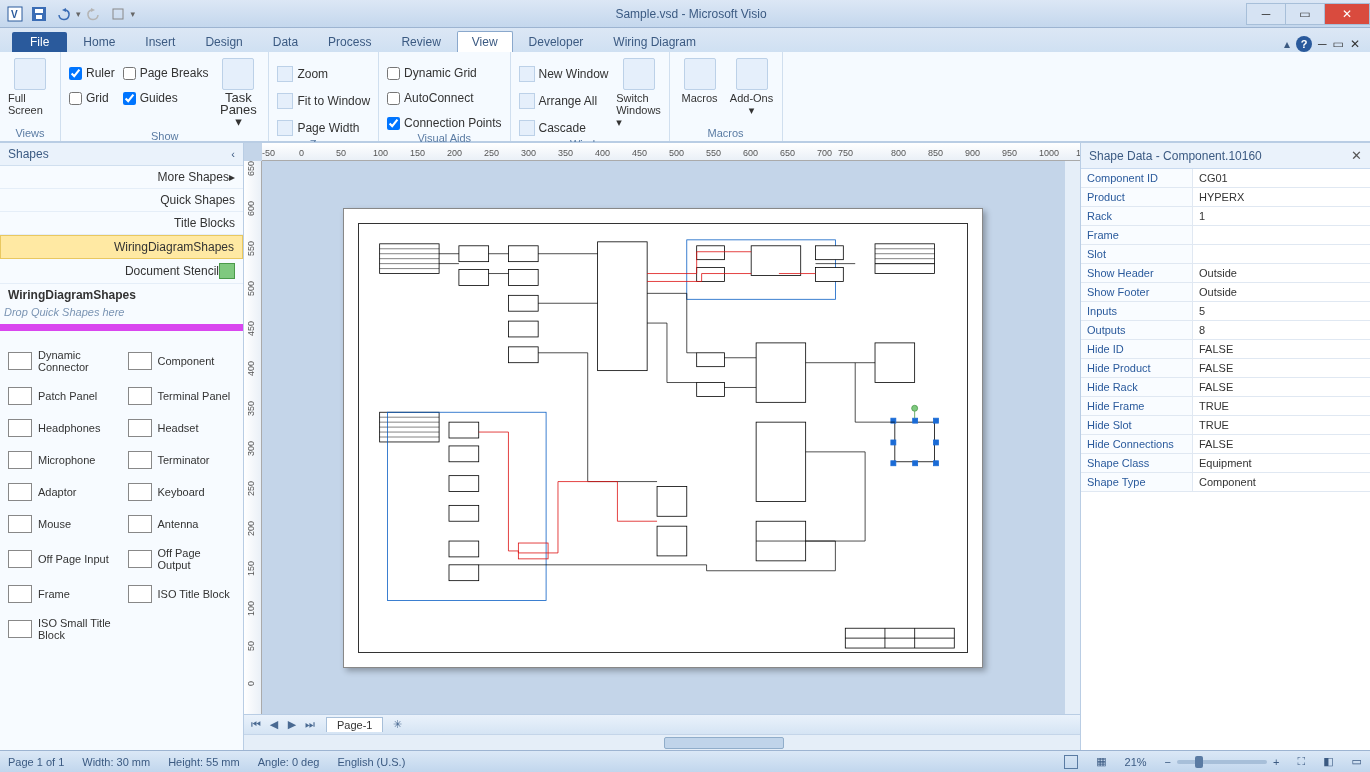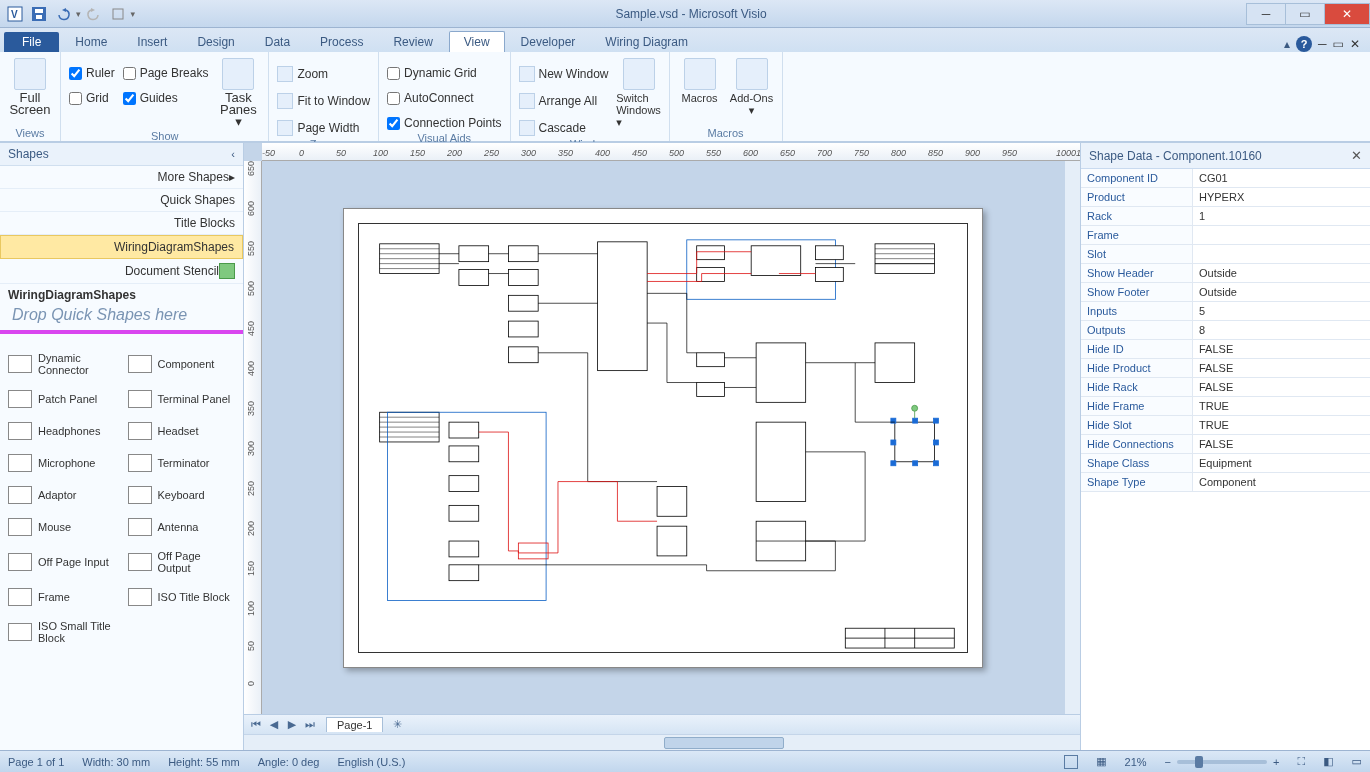--- a/index.html
+++ b/index.html
@@ -5,21 +5,21 @@
 * { margin: 0; padding: 0; box-sizing: border-box; font-family: "Segoe UI", Tahoma, sans-serif; }
 body { width: 1370px; height: 772px; overflow: hidden; background: #fff; font-size: 12px; color: #333; }
 .window { display: flex; flex-direction: column; height: 100%; }
 .titlebar { height: 28px; background: linear-gradient(#dce7f5,#c4d7ed); display: flex; align-items: center; border-bottom: 1px solid #9db4d1; }
 .titlebar-left { display: flex; align-items: center; padding-left: 4px; gap: 2px; }
 .qat-btn { width: 22px; height: 22px; display: flex; align-items: center; justify-content: center; border-radius: 2px; }
 .titlebar-title { flex: 1; text-align: center; font-size: 12px; color: #3b5a82; }
 .titlebar-right { display: flex; }
 .winbtn { width: 40px; height: 22px; display: flex; align-items: center; justify-content: center; background: #d6e3f3; border: 1px solid #a7bfd9; margin-left: -1px; }
 .winbtn.close { background: #d94b3e; color: #fff; width: 46px; }
-.ribbon-tabs { display: flex; align-items: flex-end; height: 24px; background: linear-gradient(#dce7f5,#cfe0f2); padding-left: 4px; gap: 2px; }
+.ribbon-tabs { display: flex; align-items: flex-end; height: 24px; background: linear-gradient(#dce7f5,#cfe0f2); padding-left: 12px; gap: 2px; }
 .ribbon-tab { padding: 3px 14px; font-size: 12px; color: #3b5a82; cursor: pointer; }
 .ribbon-tab.file { background: #2a5a9c; color: #fff; border-radius: 2px 2px 0 0; padding: 3px 18px; }
 .ribbon-tab.active { background: #fff; border: 1px solid #8aa8cc; border-bottom: none; border-radius: 2px 2px 0 0; }
 .ribbon-right { margin-left: auto; display: flex; gap: 6px; padding-right: 10px; align-items: center; }
 .help-icon { width: 16px; height: 16px; background: #2a5a9c; color: #fff; border-radius: 50%; display: flex; align-items: center; justify-content: center; font-size: 11px; font-weight: bold; }
 .ribbon { height: 90px; background: #f5faff; border-bottom: 1px solid #b9cde4; display: flex; }
 .ribbon-group { border-right: 1px solid #d0dfef; padding: 2px 8px 0 8px; display: flex; flex-direction: column; }
 .ribbon-group-body { flex: 1; display: flex; gap: 8px; align-items: flex-start; }
 .ribbon-group-label { text-align: center; font-size: 11px; color: #5a7ba3; padding: 2px 0; }
 .big-btn { display: flex; flex-direction: column; align-items: center; width: 44px; padding-top: 4px; gap: 2px; }
@@ -27,21 +27,21 @@
 .small-opts { display: flex; flex-direction: column; gap: 3px; padding-top: 4px; }
 .small-opt { display: flex; align-items: center; gap: 4px; font-size: 12px; margin-top: 8px; }
 .small-opt input { width: 13px; height: 13px; }
 .sm-icon { width: 16px; height: 16px; display: inline-block; background: #e5effb; border: 1px solid #bcd1e8; }
 .content { flex: 1; display: flex; overflow: hidden; border-top: 1px solid #b9cde4; }
 .shapes-panel { width: 244px; background: #f7fbff; border-right: 1px solid #b9cde4; display: flex; flex-direction: column; }
 .shapes-header { padding: 4px 8px; font-size: 12px; color: #3b5a82; border-bottom: 1px solid #d0dfef; display: flex; justify-content: space-between; align-items: center; background:#eaf2fb;}
 .shapes-item { padding: 4px 8px; font-size: 12px; border-bottom: 1px solid #e5eef8; display: flex; justify-content: flex-end; align-items:center; cursor:pointer;}
 .shapes-item.selected { background: #ffe9a3; border: 1px solid #e9c860; }
 .stencil-hdr { padding: 4px 8px; font-weight: bold; font-size: 12px;}
-.stencil-sub { padding: 0 8px 6px 12px; color: #7a94b3; font-size: 16px; font-style: italic; border-bottom:4px solid #d946ef;}
+.stencil-sub { padding: 0 8px 6px 4px; color: #7a94b3; font-size: 11px; font-style: italic; border-bottom:7px solid #d946ef;}
 .stencil-body { flex:1; overflow:auto; padding: 18px 8px; }
 .stencil-grid { display: grid; grid-template-columns: 1fr 1fr; gap: 14px 12px; }
 .stencil-cell { display: flex; align-items: center; gap: 6px; font-size: 11px; }
 .stencil-icon { width: 24px; height: 18px; border: 1px solid #888; background: #fff; flex-shrink:0; display:flex; align-items:center; justify-content:center;}
 .canvas-area { flex: 1; display: flex; flex-direction: column; background: #c4d5e9; position:relative;}
 .ruler-h { height: 18px; background: linear-gradient(#fff,#eaf0f7); border-bottom:1px solid #aaa; margin-left:18px; position:relative; font-size:9px; color:#555; overflow:hidden;}
 .canvas-main { flex:1; display:flex; overflow:hidden;}
 .ruler-v { width: 18px; background: linear-gradient(90deg,#fff,#eaf0f7); border-right:1px solid #aaa; position:relative; font-size:9px; color:#555;}
 .canvas-viewport { flex:1; background:#c4d5e9; overflow:auto; display:flex; align-items:center; justify-content:center;}
 .page { width: 640px; height: 460px; background:#fff; border:1px solid #888; box-shadow: 3px 3px 6px rgba(0,0,0,0.3); position:relative; margin:40px;}
@@ -57,21 +57,21 @@
 .tabbar-btn { width:16px; height:14px; display:flex; align-items:center; justify-content:center; color:#4a6a92;}
 .page-tab { background:#fff; border:1px solid #a7bfd9; border-bottom:none; padding:1px 10px; margin-left:6px;}
 .scroll-h { height:16px; background:#e5eef8; border-top:1px solid #c4d5e9; position:relative;}
 .scroll-thumb-h { position:absolute; left:420px; top:2px; width:120px; height:12px; background:#c0d4ea; border:1px solid #90adca; border-radius:2px;}
 .statusbar { height: 22px; background: linear-gradient(#dbe8f6,#c1d6ed); border-top:1px solid #9db4d1; display:flex; align-items:center; font-size:11px; color:#3b5a82; padding:0 8px; gap:18px;}
 .statusbar .spacer { flex:1;}
 .zoom-ctrl { display:flex; align-items:center; gap:6px;}
 .zoom-slider { width:90px; height:4px; background:#a7bfd9; position:relative; border-radius:2px;}
 .zoom-thumb { position:absolute; left:18px; top:-4px; width:8px; height:12px; background:#5a7ba3; border-radius:2px;}
 svg.diag-svg { position:absolute; inset:0; width:100%; height:100%;}
-.tick { position:absolute; top:5px; font-size:9px;font-style:italic;}
+.tick { position:absolute; top:5px; font-size:9px;}
 .tickv { position:absolute; left:2px; writing-mode:vertical-rl; transform:rotate(180deg); font-size:9px;}
 .caret { font-size:9px; color:#666;}
 .scrollbar-v { width:16px; background:#e5eef8; border-left:1px solid #c4d5e9;}
 </style>
 </head>
 <body>
 
 <div class="window">
 
   <div class="titlebar">
@@ -135,21 +135,21 @@
       <span>▭</span>
       <span>✕</span>
     </div>
   </div>
 
   <div class="ribbon">
     <div class="ribbon-group">
       <div class="ribbon-group-body">
         <div class="big-btn">
           <div class="big-btn-icon"></div>
-          <div style="font-size:13px;text-align:center;line-height:12px">Full
+          <div style="font-size:11px;line-height:12px">Full
 Screen</div>
         </div>
       </div>
       <div class="ribbon-group-label">Views</div>
     </div>
     <div class="ribbon-group">
       <div class="ribbon-group-body">
         <div class="small-opts">
           <label class="small-opt">
               <input type="checkbox" checked="" style="">
@@ -367,26 +367,26 @@
           <span class="tick" style="left: 222px;">250</span>
           <span class="tick" style="left: 259px;">300</span>
           <span class="tick" style="left: 296px;">350</span>
           <span class="tick" style="left: 333px;">400</span>
           <span class="tick" style="left: 370px;">450</span>
           <span class="tick" style="left: 407px;">500</span>
           <span class="tick" style="left: 444px;">550</span>
           <span class="tick" style="left: 481px;">600</span>
           <span class="tick" style="left: 518px;">650</span>
           <span class="tick" style="left: 555px;">700</span>
-          <span class="tick" style="left: 592px;">750</span>
+          <span class="tick" style="left: 576px;">750</span>
           <span class="tick" style="left: 629px;">800</span>
           <span class="tick" style="left: 666px;">850</span>
           <span class="tick" style="left: 703px;">900</span>
           <span class="tick" style="left: 740px;">950</span>
-          <span class="tick" style="left: 794px;">1000</span>
+          <span class="tick" style="left: 777px;">1000</span>
           <span class="tick" style="left: 814px;">1050</span>
         </div>
       <div class="canvas-main">
         <div class="ruler-v" id="ruler-v">
             <span class="tickv" style="top: 0px;">650</span>
             <span class="tickv" style="top: 40px;">600</span>
             <span class="tickv" style="top: 80px;">550</span>
             <span class="tickv" style="top: 120px;">500</span>
             <span class="tickv" style="top: 160px;">450</span>
             <span class="tickv" style="top: 200px;">400</span>

